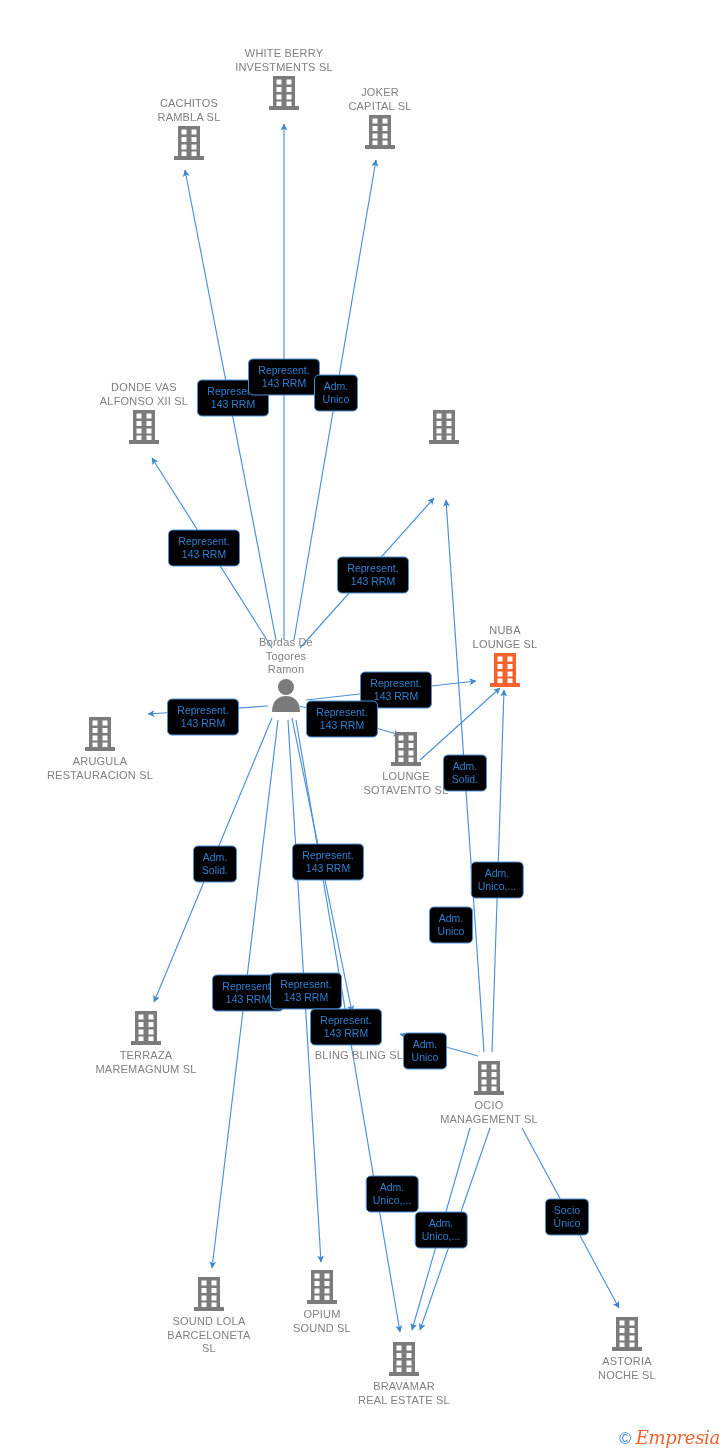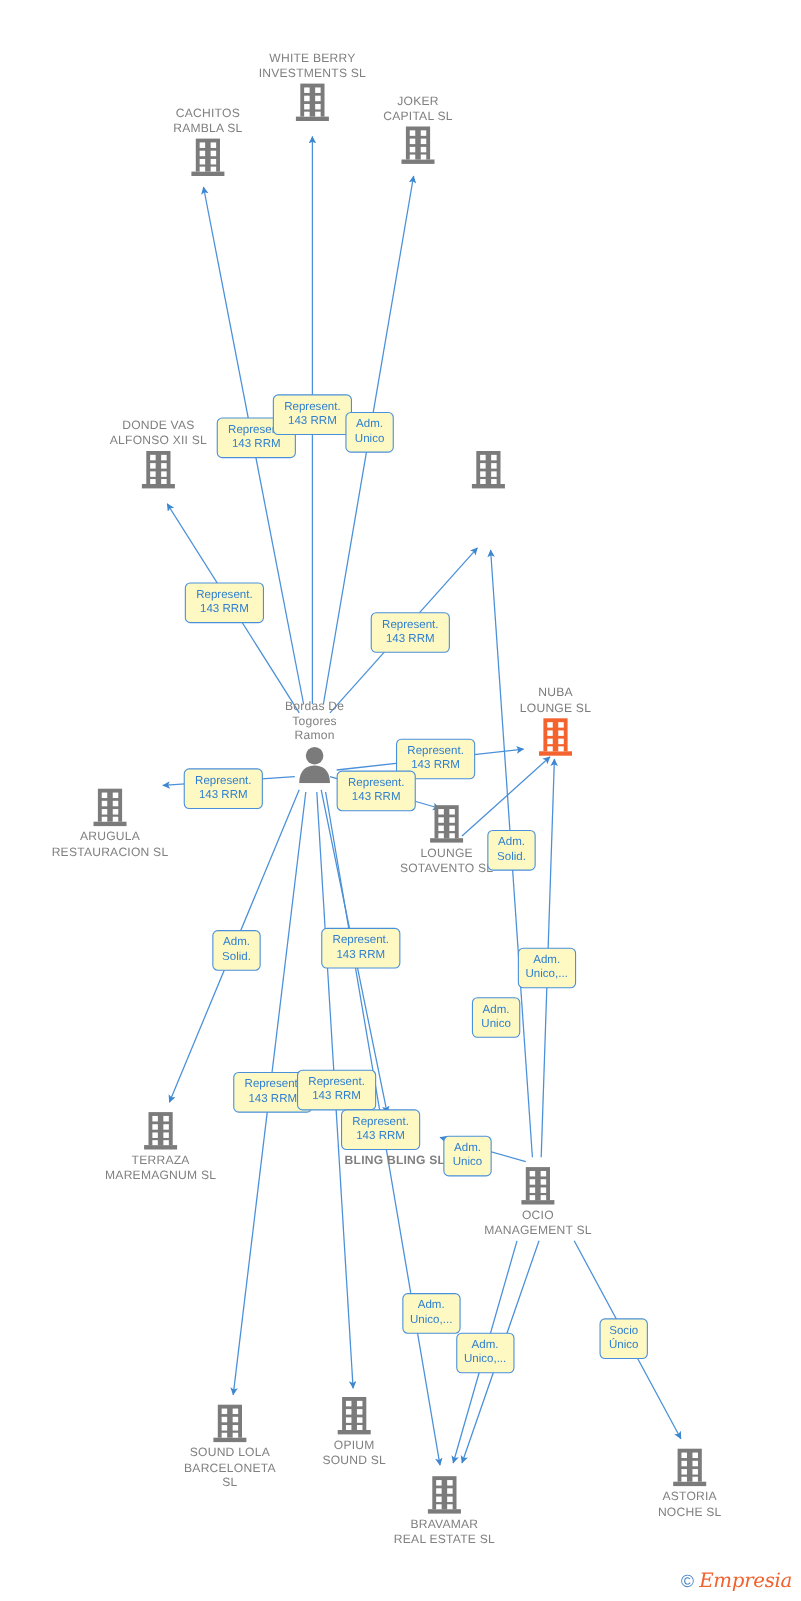--- a/index.html
+++ b/index.html
@@ -40,21 +40,21 @@
     white-space: pre-line;
     margin-bottom: 1px;
   }
   .node-icon {
     display: block;
     margin: 0 auto;
   }
   .edge-label {
     position: absolute;
     transform: translate(-50%, -50%);
-    background: #fef9c3;
+    background: #000000;
     border: 1px solid #4a90d9;
     border-radius: 5px;
     color: #2f7fd0;
     font-size: 10.5px;
     line-height: 13px;
     text-align: center;
     padding: 4px 6px 5px 6px;
     white-space: pre-line;
     box-sizing: border-box;
   }
@@ -294,21 +294,21 @@
             <rect x="9.5" y="4.5" width="5" height="5" fill="#ffffff"></rect>
             <rect x="19.5" y="4.5" width="5" height="5" fill="#ffffff"></rect>
             <rect x="9.5" y="12" width="5" height="5" fill="#ffffff"></rect>
             <rect x="19.5" y="12" width="5" height="5" fill="#ffffff"></rect>
             <rect x="9.5" y="19.5" width="5" height="5" fill="#ffffff"></rect>
             <rect x="19.5" y="19.5" width="5" height="5" fill="#ffffff"></rect>
             <rect x="9.5" y="26.5" width="5" height="4.5" fill="#ffffff"></rect>
             <rect x="19.5" y="26.5" width="5" height="4.5" fill="#ffffff"></rect>
           </svg>
         </div>
-        <div class="node-label" style="margin-top: 3px; margin-bottom: 0px; font-weight: bold;">BLING BLING  SL</div>
+        <div class="node-label" style="margin-top: 3px; margin-bottom: 0px;">BLING BLING  SL</div>
       </div>
       <div class="node" style="left: 489px; top: 1060px;">
         <div>
           <svg class="node-icon" width="34" height="36" viewBox="0 0 34 36" xmlns="http://www.w3.org/2000/svg">
             <rect x="6" y="1" width="22" height="30" fill="#7b7b7b"></rect>
             <rect x="2" y="31" width="30" height="4" fill="#7b7b7b"></rect>
             <rect x="9.5" y="4.5" width="5" height="5" fill="#ffffff"></rect>
             <rect x="19.5" y="4.5" width="5" height="5" fill="#ffffff"></rect>
             <rect x="9.5" y="12" width="5" height="5" fill="#ffffff"></rect>
             <rect x="19.5" y="12" width="5" height="5" fill="#ffffff"></rect>

